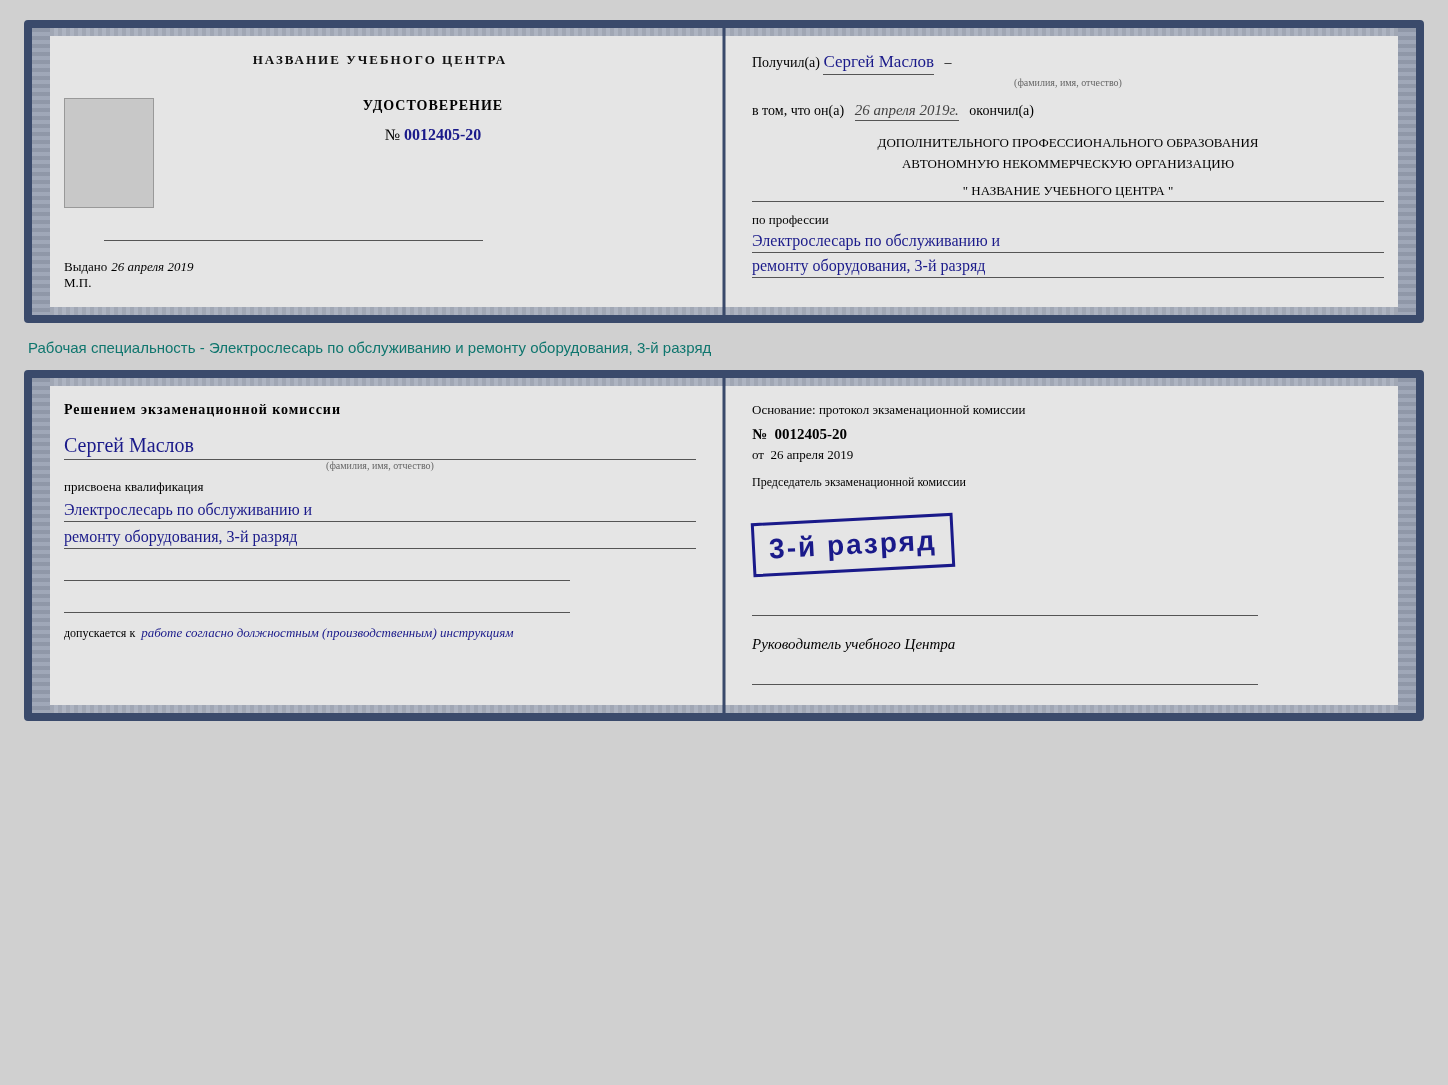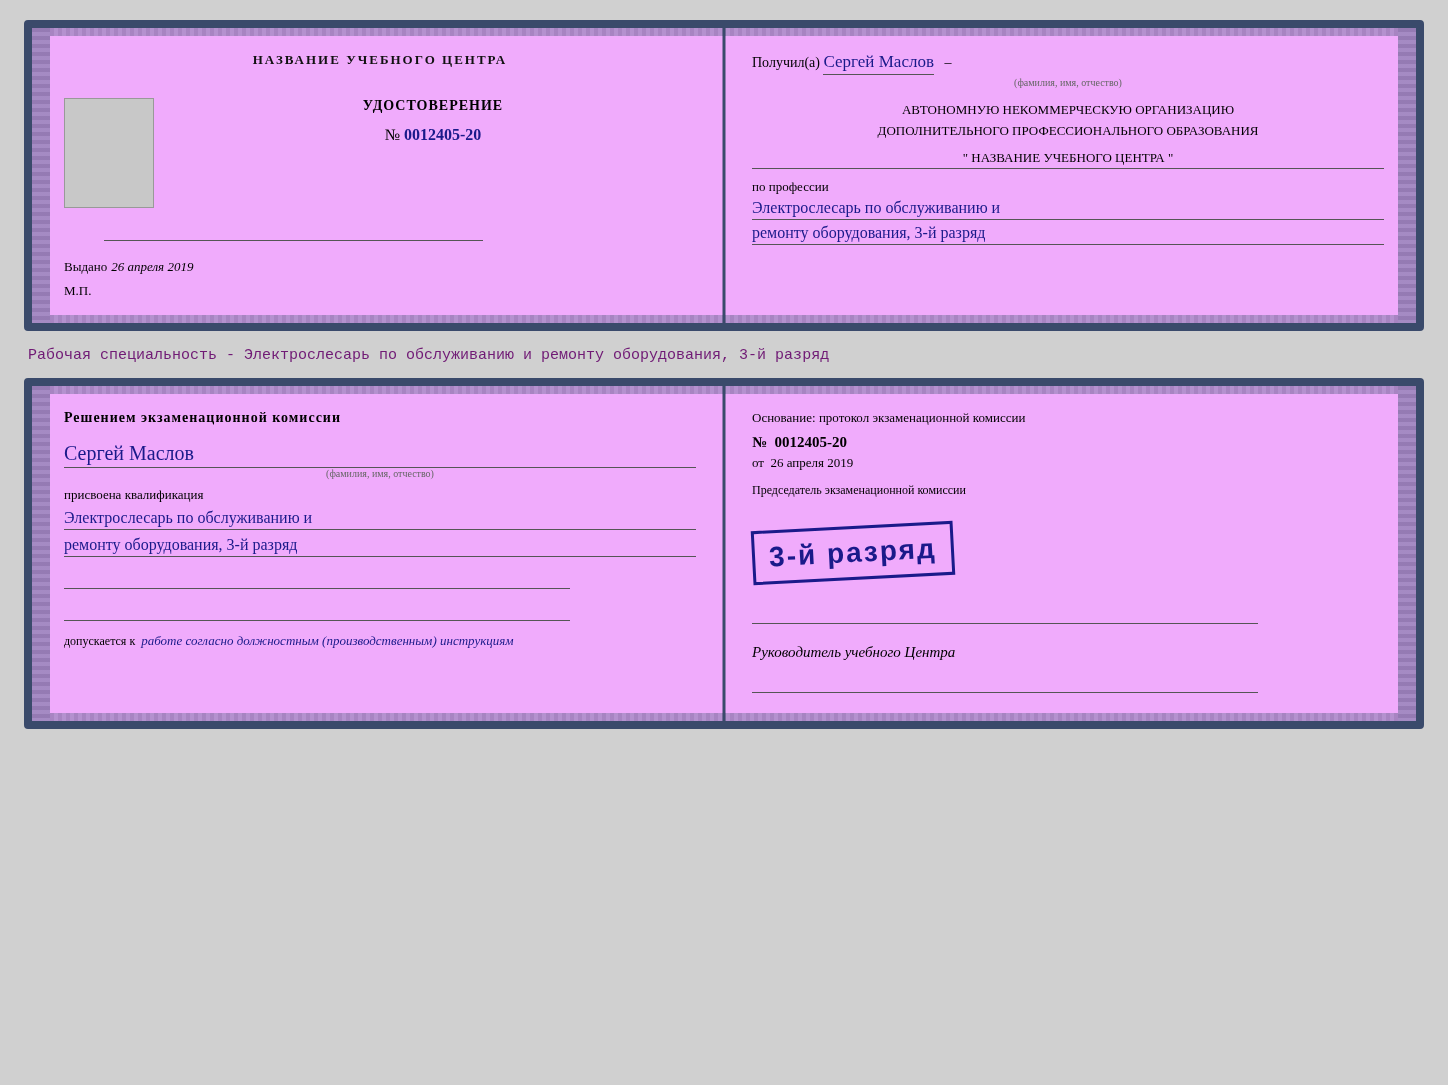--- a/index.html
+++ b/index.html
@@ -10,21 +10,21 @@
       min-width: 1448px;
     }
 
     .page-wrapper {
       max-width: 1400px;
       margin: 0 auto;
     }
 
     
     .cert-card {
-      background: #f0abfc;
+      background: #e5e5e5;
       border: 8px solid #3a4a6b;
       border-radius: 4px;
       display: flex;
       margin-bottom: 16px;
       position: relative;
       overflow: hidden;
     }
 
     .cert-card::after {
       content: '';
@@ -111,21 +111,20 @@
     }
 
     .udostoverenie-number {
       font-size: 16px;
       font-weight: 700;
       color: #1a1a8a;
     }
 
     .mp-label {
       font-size: 13px;
-      margin-top: 8px;
     }
 
     
     .poluchil-line {
       font-size: 14px;
       margin-bottom: 6px;
     }
 
     .handwritten {
       font-family: 'Segoe Script', 'Comic Sans MS', cursive;
@@ -187,23 +186,23 @@
       color: #1a1a8a;
       border-bottom: 1px solid #555;
       display: block;
       margin-top: 4px;
       padding-bottom: 2px;
     }
 
     
     .description-text {
       font-size: 15px;
-      color: #701a75;
+      color: #0f766e;
       margin: 10px 0 14px 4px;
-      font-family: Liberation Mono, monospace;
+      font-family: Liberation Sans, sans-serif;
     }
 
     
     .second-left .name-handwritten {
       font-family: 'Segoe Script', 'Comic Sans MS', cursive;
       font-size: 20px;
       color: #1a1a8a;
       display: block;
       border-bottom: 1px solid #555;
       padding-bottom: 2px;
@@ -352,24 +351,31 @@
     </div>
 
     <div class="cert-right">
       <div class="poluchil-line">
         <span>Получил(а)</span>
         <span class="handwritten">Сергей Маслов</span>
         &nbsp;&nbsp;–
         <span class="fio-label">(фамилия, имя, отчество)</span>
       </div>
 
+      <div class="vtom-line">
+        <span>в том, что он(а)</span>
+        &nbsp;
+        <span class="handwritten-date">26 апреля 2019г.</span>
+        &nbsp;
+        <span>окончил(а)</span>
+      </div>
 
       <div class="org-block">
+        <div>ДОПОЛНИТЕЛЬНОГО ПРОФЕССИОНАЛЬНОГО ОБРАЗОВАНИЯ</div>
         <div>АВТОНОМНУЮ НЕКОММЕРЧЕСКУЮ ОРГАНИЗАЦИЮ</div>
-        <div>ДОПОЛНИТЕЛЬНОГО ПРОФЕССИОНАЛЬНОГО ОБРАЗОВАНИЯ</div>
       </div>
 
       <div class="org-name-placeholder">" НАЗВАНИЕ УЧЕБНОГО ЦЕНТРА "</div>
 
       <div class="po-professii">по профессии</div>
       <span class="profession-handwritten">Электрослесарь по обслуживанию и</span>
       <span class="profession-handwritten">ремонту оборудования, 3-й разряд</span>
     </div>
 
     <div class="right-strip"></div>

